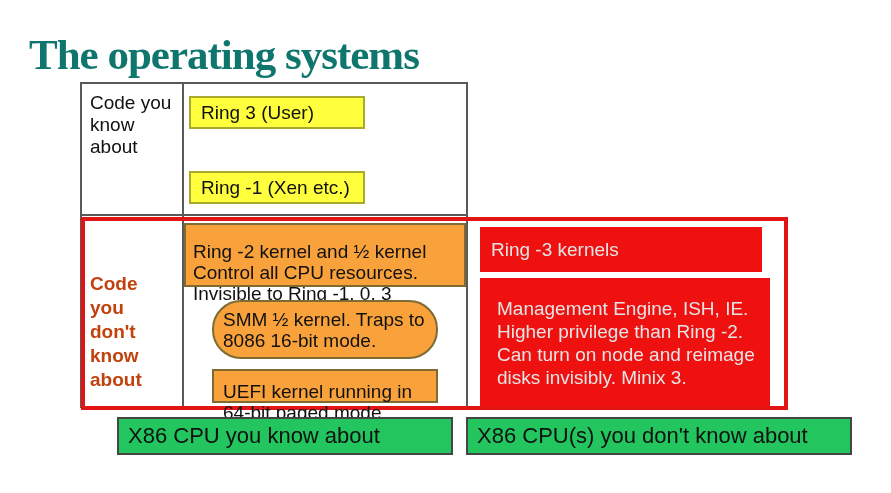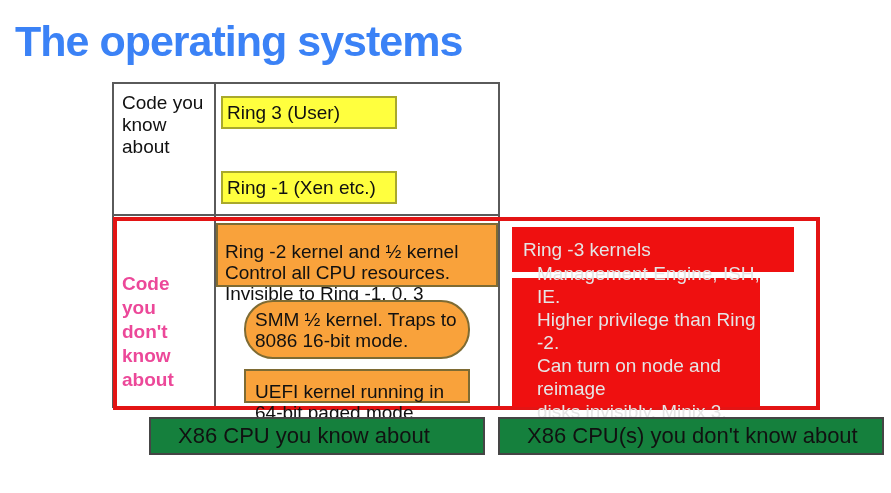--- a/index.html
+++ b/index.html
@@ -5,32 +5,33 @@
   html, body { margin: 0; padding: 0; background: #ffffff; }
   .canvas {
     position: relative;
     width: 891px;
     height: 493px;
     background: #ffffff;
     font-family: "Liberation Sans", sans-serif;
     color: #111111;
     overflow: hidden;
   }
-  .canvas * { box-sizing: border-box; margin-left: 32px; }
+  .canvas * { box-sizing: border-box; }
 
   .title {
     position: absolute;
     left: 13px; top: 16px;
-    margin: 2px;
+    margin: 16px;
     font-size: 43px;
     line-height: 46px;
     font-weight: bold;
     letter-spacing: -1px;
-    color: #3b82f6;
+    color: #0f766e;
     white-space: nowrap;
+    font-family: Liberation Serif, serif;
   }
 
   
   .known-table {
     position: absolute;
     left: 80px; top: 82px;
     width: 388px; height: 326px;
     border: 2px solid #5a5a5a;
     background: #ffffff;
   }
@@ -56,40 +57,40 @@
   }
 
   .ring-box {
     position: absolute;
     left: 189px;
     width: 176px; height: 33px;
     background: #FFFF3E;
     border: 2px solid #A9A92B;
     display: flex;
     align-items: center;
-    padding-left: 4px;
+    padding-left: 10px;
     font-size: 19px;
     white-space: nowrap;
   }
   .ring-user  { top: 96px; }
   .ring-linux { top: 133px; }
   .ring-xen   { top: 171px; }
 
   
   .red-outline {
     position: absolute;
     left: 81px; top: 217px;
     width: 707px; height: 193px;
     border: 4px solid #E31414;
     background: transparent;
   }
   .unknown-label {
     position: absolute;
     left: 90px; top: 272px;
-    color: #ec4899;
+    color: #c2410c;
     font-weight: bold;
     font-size: 19px;
     line-height: 24px;
     white-space: pre-line;
   }
 
   .orange-box {
     position: absolute;
     background: #F9A23B;
     border: 2px solid #7E6B33;
@@ -106,32 +107,32 @@
     background: #EF1010;
     color: #e5e5e5;
     font-size: 19px;
     white-space: pre-line;
   }
   .ring3k-box {
     left: 480px; top: 227px; width: 282px; height: 45px;
     display: flex; align-items: center; padding-left: 11px;
   }
   .me-box {
-    left: 480px; top: 278px; width: 248px; height: 129px;
+    left: 480px; top: 278px; width: 290px; height: 129px;
     display: flex; flex-direction: column; justify-content: center;
-    padding-left: 25px; line-height: 23px;
+    padding-left: 17px; line-height: 23px;
   }
 
   .cpu-box {
     position: absolute;
     top: 417px; height: 38px;
     border: 2px solid #454545;
-    background: #15803d;
+    background: #22c55e;
     display: flex; align-items: center;
-    padding-left: 27px;
+    padding-left: 9px;
     font-size: 22px;
     white-space: nowrap;
   }
   .cpu-known   { left: 117px; width: 336px; }
   .cpu-unknown { left: 466px; width: 386px; }
 </style>
 </head>
 <body>
 
 <div class="canvas">

